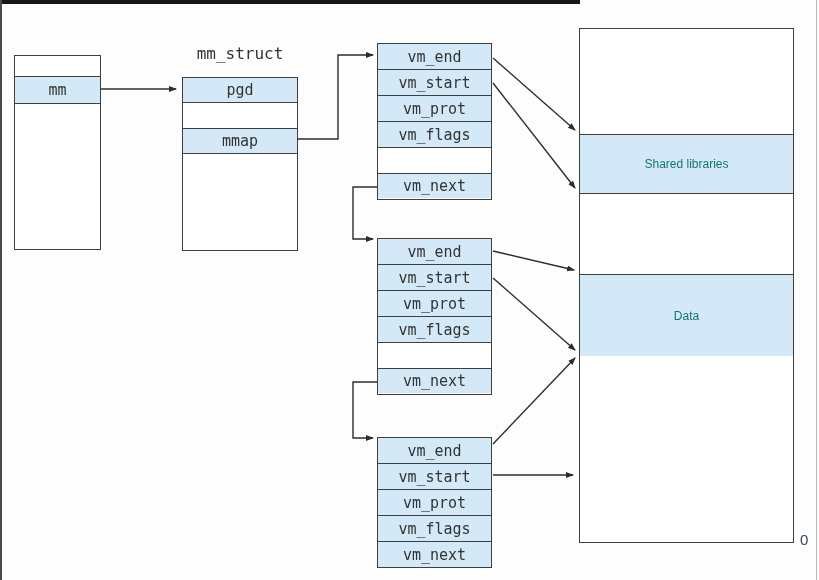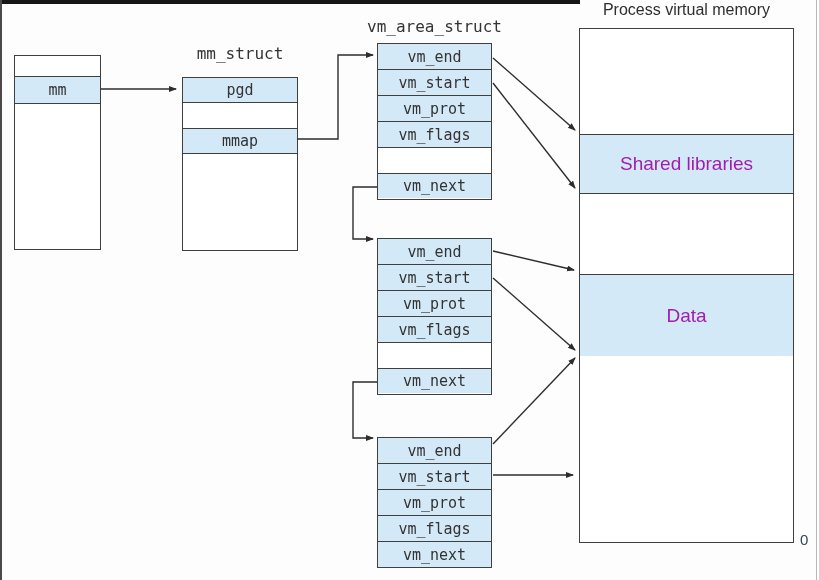--- a/index.html
+++ b/index.html
@@ -25,38 +25,36 @@
     font-size:15px;color:#333;
   }
   .hl{background:#d4e9f7;}
   .bt{border-top:1.5px solid #3f3f3f;}
   .bb{border-bottom:1.5px solid #3f3f3f;}
 
   .mem-title{
     position:absolute;left:579px;top:1px;width:215px;text-align:center;
     font-size:16px;color:#2e2e2e;white-space:nowrap;
   }
-  .region-label{font-size:19px;color:#a21caf;}
+  .region-label{font-size:12px;color:#0f766e;}
   .zero-label{
     position:absolute;left:800px;top:531px;font-size:15px;color:#35455a;
   }
   svg.overlay{position:absolute;left:0;top:0;pointer-events:none;}
 </style>
 </head>
 <body>
 
 <div id="canvas">
 
   <div class="top-rule"></div>
   <div class="left-rule"></div>
   <div class="right-rule"></div>
 
   <div class="struct-title mono" style="left:182px;top:44px;width:116px;">mm_struct</div>
-  <div class="struct-title mono" style="left:362px;top:17px;width:145px;">vm_area_struct</div>
-  <div class="mem-title">Process virtual memory</div>
 
   <div class="box" style="left:182px;top:77px;width:116px;height:174px;">
     <div class="cell hl bb mono" style="top:0px;height:25px;">pgd</div>
     <div class="cell hl bt bb mono" style="top:50px;height:26px;">mmap</div>
   </div>
 
   <div class="box" style="left:14px;top:55px;width:87px;height:195px;">
     <div class="cell hl bt bb mono" style="top:20px;height:28px;">mm</div>
   </div>
 

